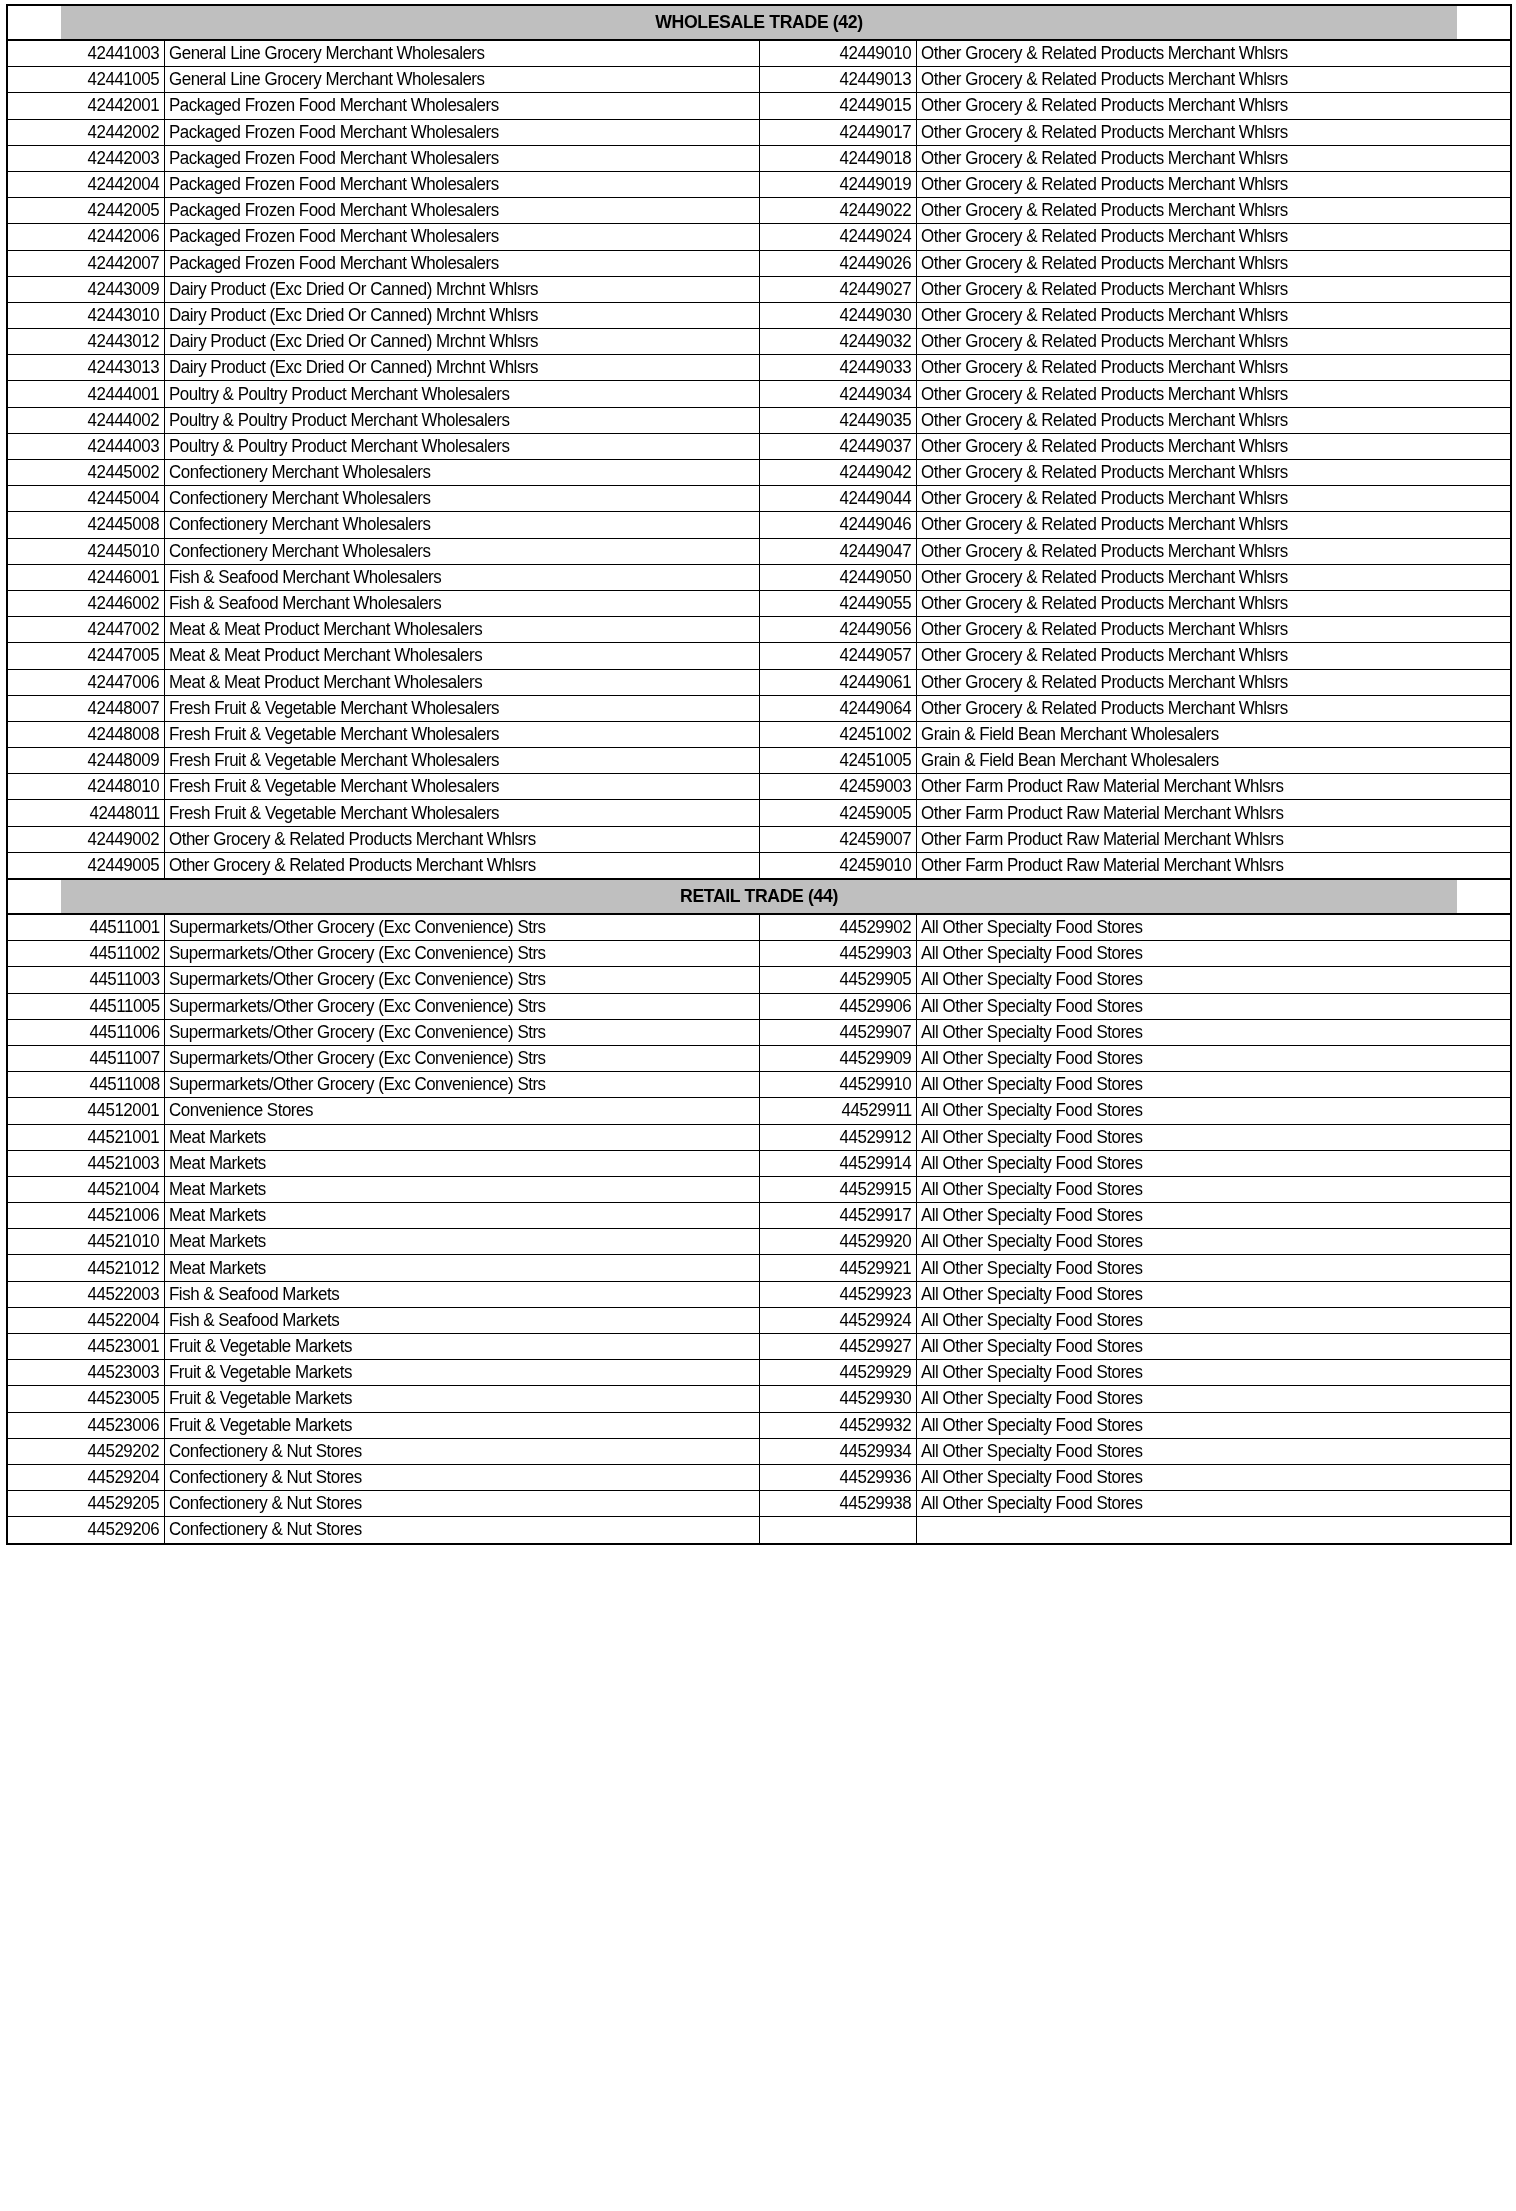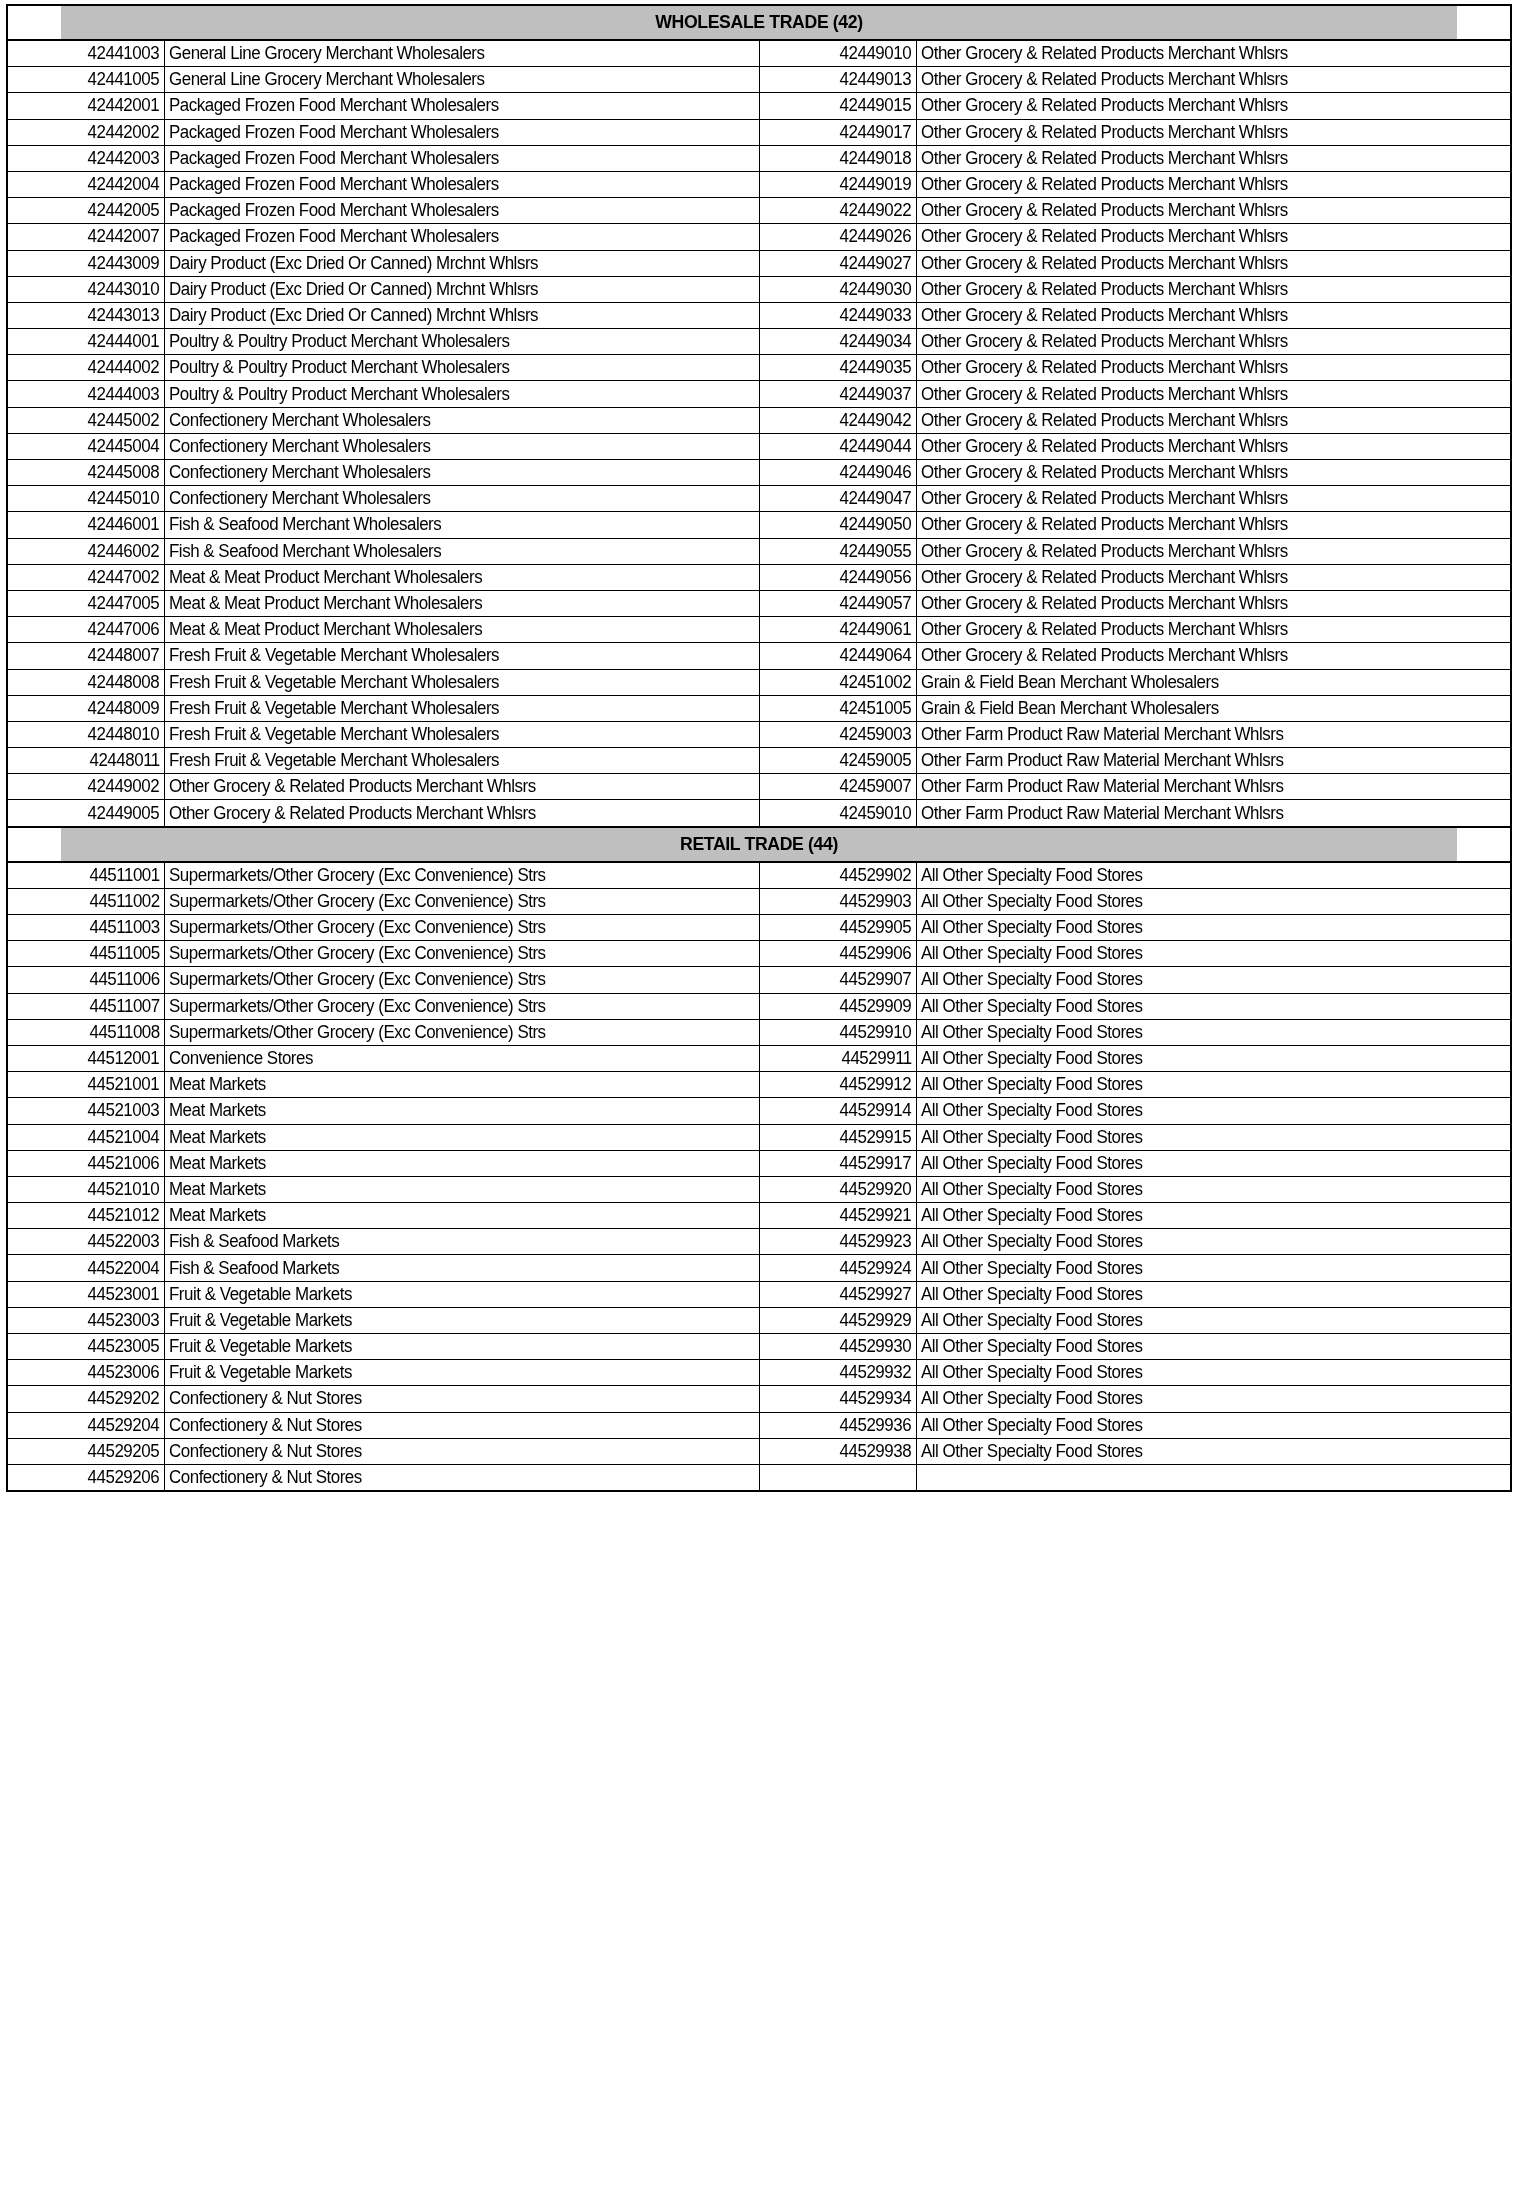--- a/index.html
+++ b/index.html
@@ -114,35 +114,47 @@
           <td class="code"><span class="sqz">42449019</span></td>
           <td class="desc"><span class="sqz">Other Grocery &amp; Related Products Merchant Whlsrs</span></td>
         </tr>
         <tr class="data-row">
           <td class="code"><span class="sqz">42442005</span></td>
           <td class="desc"><span class="sqz">Packaged Frozen Food Merchant Wholesalers</span></td>
           <td class="code"><span class="sqz">42449022</span></td>
           <td class="desc"><span class="sqz">Other Grocery &amp; Related Products Merchant Whlsrs</span></td>
         </tr>
         <tr class="data-row">
+          <td class="code"><span class="sqz">42442006</span></td>
+          <td class="desc"><span class="sqz">Packaged Frozen Food Merchant Wholesalers</span></td>
+          <td class="code"><span class="sqz">42449024</span></td>
+          <td class="desc"><span class="sqz">Other Grocery &amp; Related Products Merchant Whlsrs</span></td>
+        </tr>
+        <tr class="data-row">
           <td class="code"><span class="sqz">42442007</span></td>
           <td class="desc"><span class="sqz">Packaged Frozen Food Merchant Wholesalers</span></td>
           <td class="code"><span class="sqz">42449026</span></td>
           <td class="desc"><span class="sqz">Other Grocery &amp; Related Products Merchant Whlsrs</span></td>
         </tr>
         <tr class="data-row">
           <td class="code"><span class="sqz">42443009</span></td>
           <td class="desc"><span class="sqz">Dairy Product (Exc Dried Or Canned) Mrchnt Whlsrs</span></td>
           <td class="code"><span class="sqz">42449027</span></td>
           <td class="desc"><span class="sqz">Other Grocery &amp; Related Products Merchant Whlsrs</span></td>
         </tr>
         <tr class="data-row">
           <td class="code"><span class="sqz">42443010</span></td>
           <td class="desc"><span class="sqz">Dairy Product (Exc Dried Or Canned) Mrchnt Whlsrs</span></td>
           <td class="code"><span class="sqz">42449030</span></td>
+          <td class="desc"><span class="sqz">Other Grocery &amp; Related Products Merchant Whlsrs</span></td>
+        </tr>
+        <tr class="data-row">
+          <td class="code"><span class="sqz">42443012</span></td>
+          <td class="desc"><span class="sqz">Dairy Product (Exc Dried Or Canned) Mrchnt Whlsrs</span></td>
+          <td class="code"><span class="sqz">42449032</span></td>
           <td class="desc"><span class="sqz">Other Grocery &amp; Related Products Merchant Whlsrs</span></td>
         </tr>
         <tr class="data-row">
           <td class="code"><span class="sqz">42443013</span></td>
           <td class="desc"><span class="sqz">Dairy Product (Exc Dried Or Canned) Mrchnt Whlsrs</span></td>
           <td class="code"><span class="sqz">42449033</span></td>
           <td class="desc"><span class="sqz">Other Grocery &amp; Related Products Merchant Whlsrs</span></td>
         </tr>
         <tr class="data-row">
           <td class="code"><span class="sqz">42444001</span></td>

